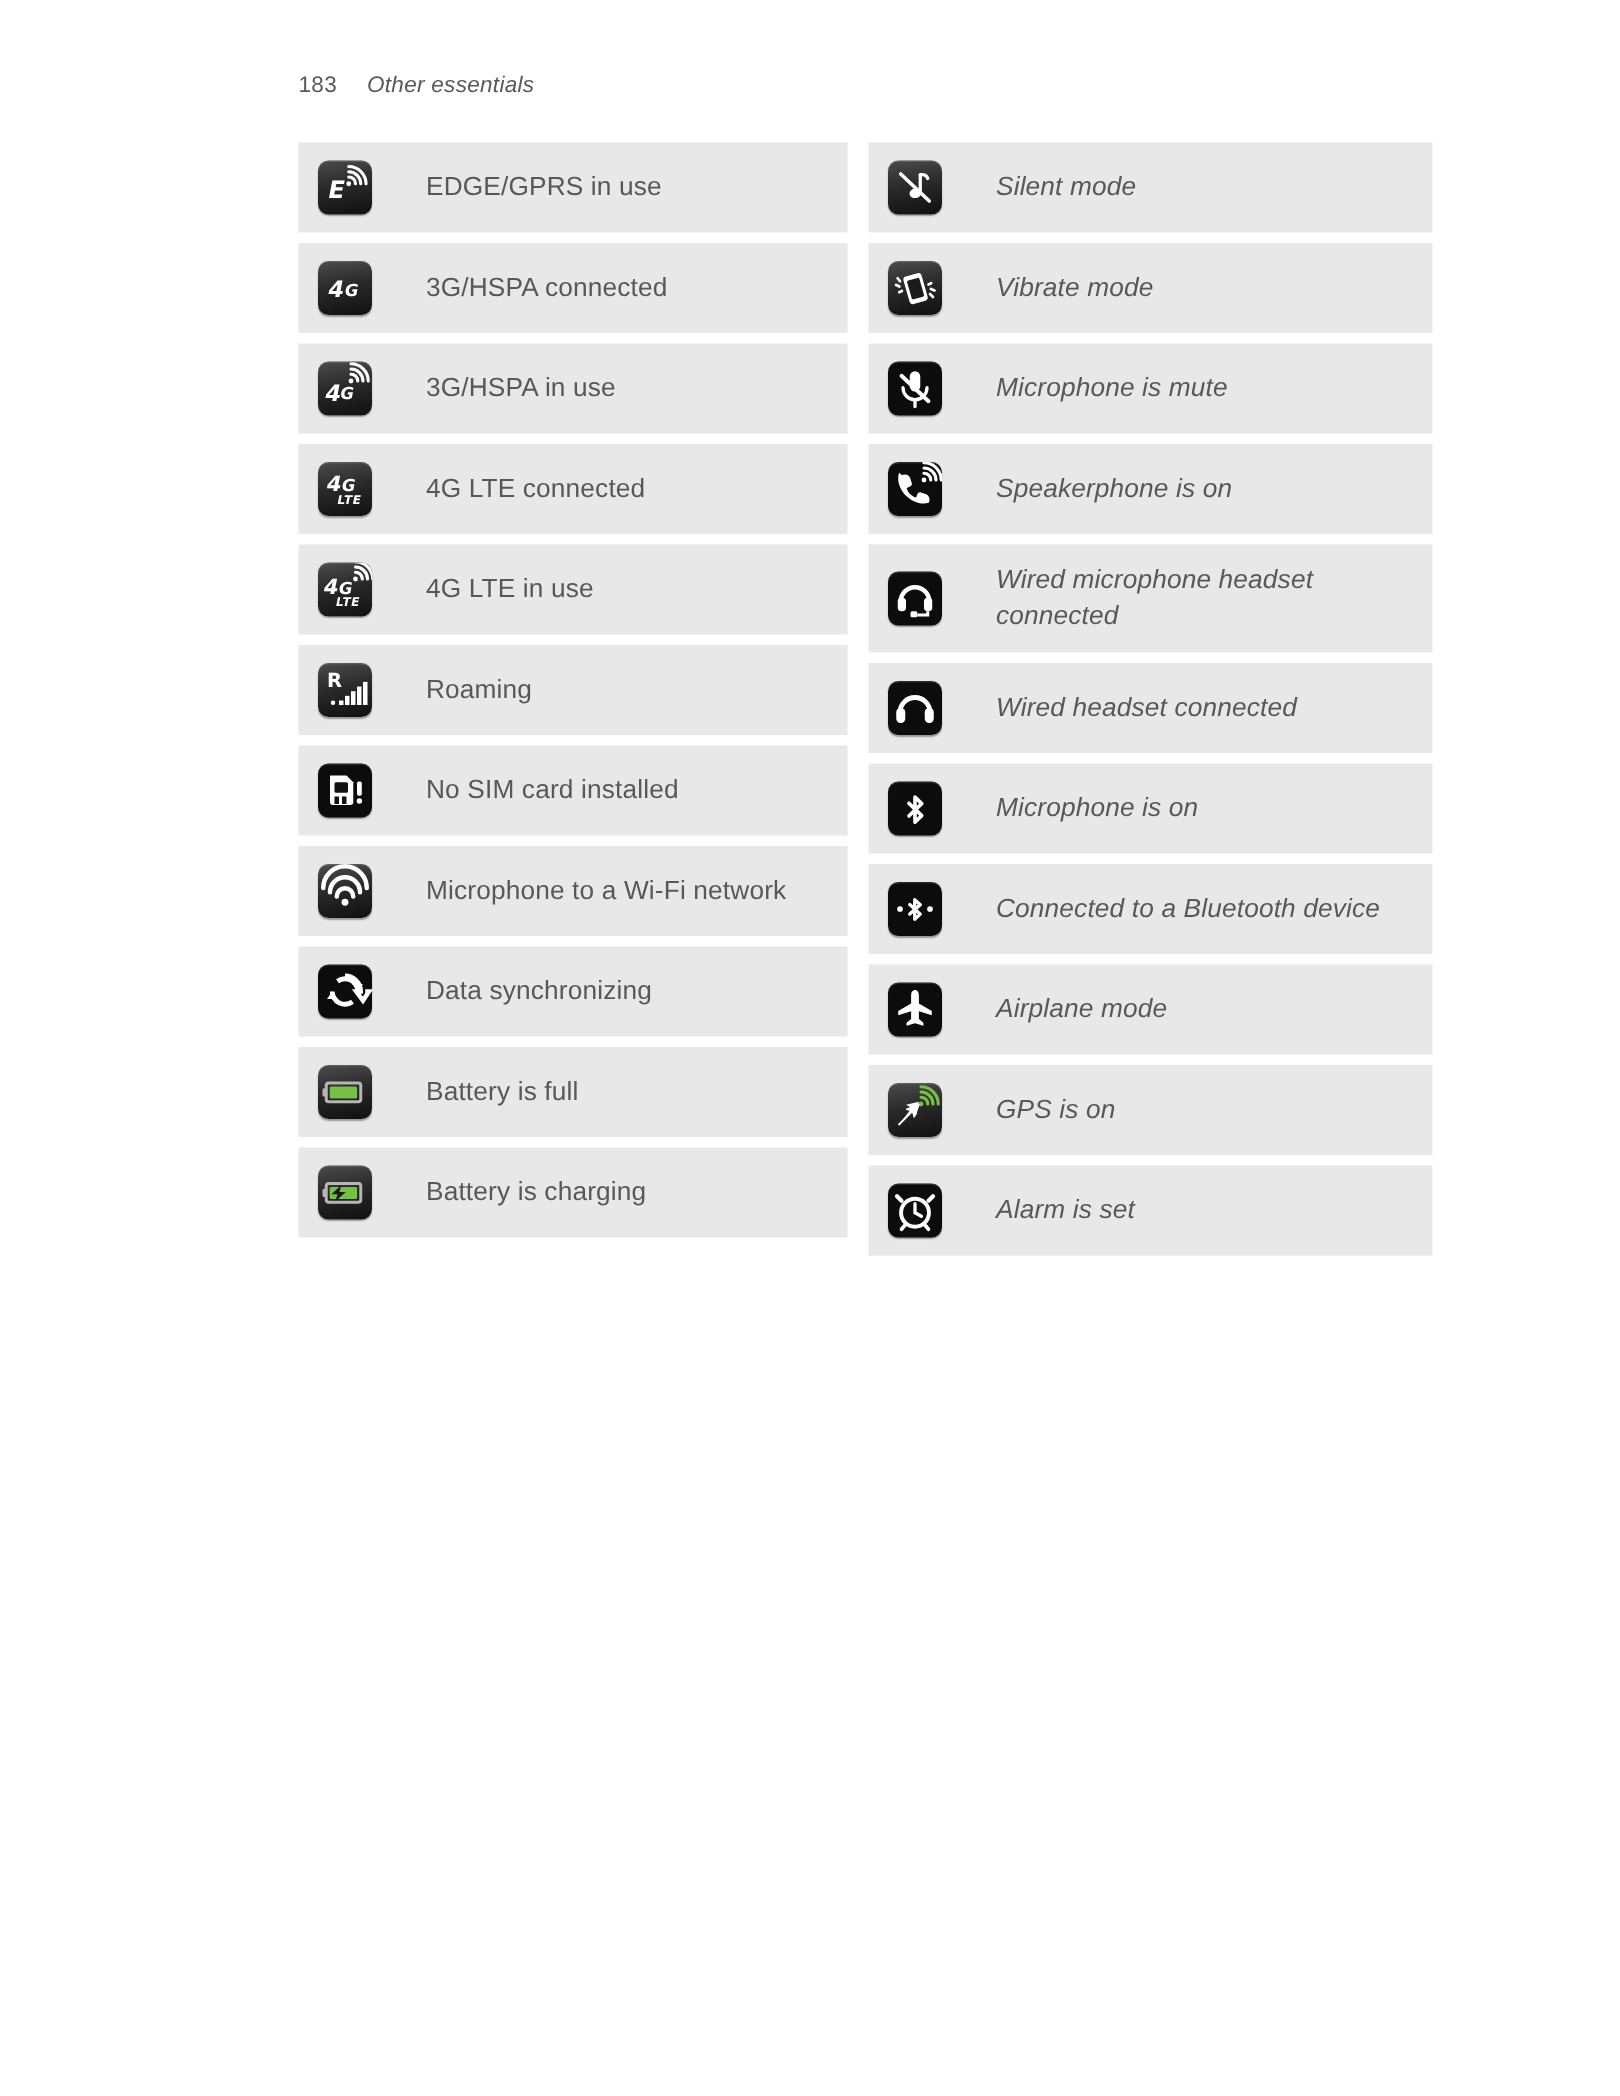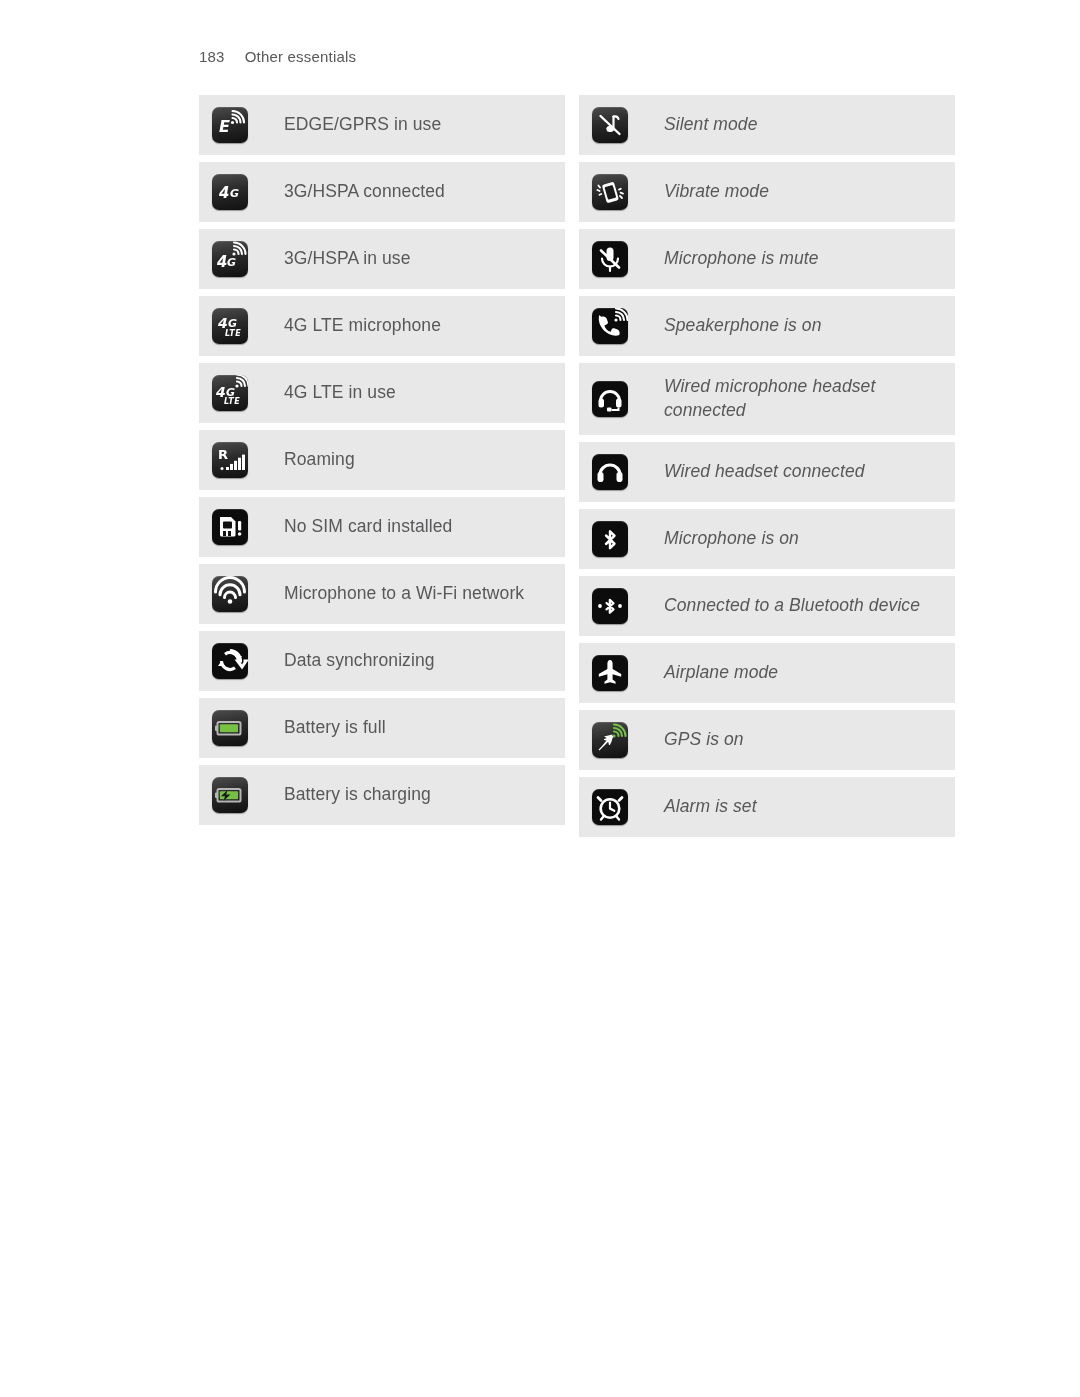--- a/index.html
+++ b/index.html
@@ -32,20 +32,21 @@
   }
   .page-number {
     font-size: 15px;
     color: #58585a;
     letter-spacing: .2px;
   }
   .page-section {
     font-size: 15px;
     color: #58585a;
     letter-spacing: .2px;
+    font-style: italic;
   }
 
   
   .columns {
     position: absolute;
     left: 199px;
     top: 95px;
     width: 770px;
     display: flex;
     gap: 14px;
@@ -155,21 +156,21 @@
             <span class="glyph-txt" style="left:15px;top:16px;font-size:11px;font-style:italic;">G</span>
           </div>
           <div class="row-label">3G/HSPA in use</div>
         </div>
         <div class="row">
           <div class="tile">
             <span class="glyph-txt" style="left:6px;top:8px;font-size:14px;font-style:italic;">4</span>
             <span class="glyph-txt" style="left:16px;top:10px;font-size:11px;font-style:italic;">G</span>
             <span class="glyph-txt" style="left:13px;top:22px;font-size:8px;font-style:italic;letter-spacing:.5px;">LTE</span>
           </div>
-          <div class="row-label">4G LTE microphone</div>
+          <div class="row-label">4G LTE connected</div>
         </div>
         <div class="row">
           <div class="tile">
             <div class="svgwrap">
               <svg width="36" height="36" viewBox="0 0 36 36">
                 <path d="M 25 6.5 A 4.5 4.5 0 0 1 29.5 11" fill="none" stroke="#ffffff" stroke-width="2.1" stroke-linecap="round"></path>
                 <path d="M 25 3 A 8 8 0 0 1 33 11" fill="none" stroke="#ffffff" stroke-width="2.1" stroke-linecap="round"></path>
                 <path d="M 25 -0.5 A 11.5 11.5 0 0 1 36.5 11" fill="none" stroke="#ffffff" stroke-width="2.1" stroke-linecap="round"></path>
                 <circle cx="25" cy="11" r="1.6" fill="#ffffff"></circle>
               </svg>

